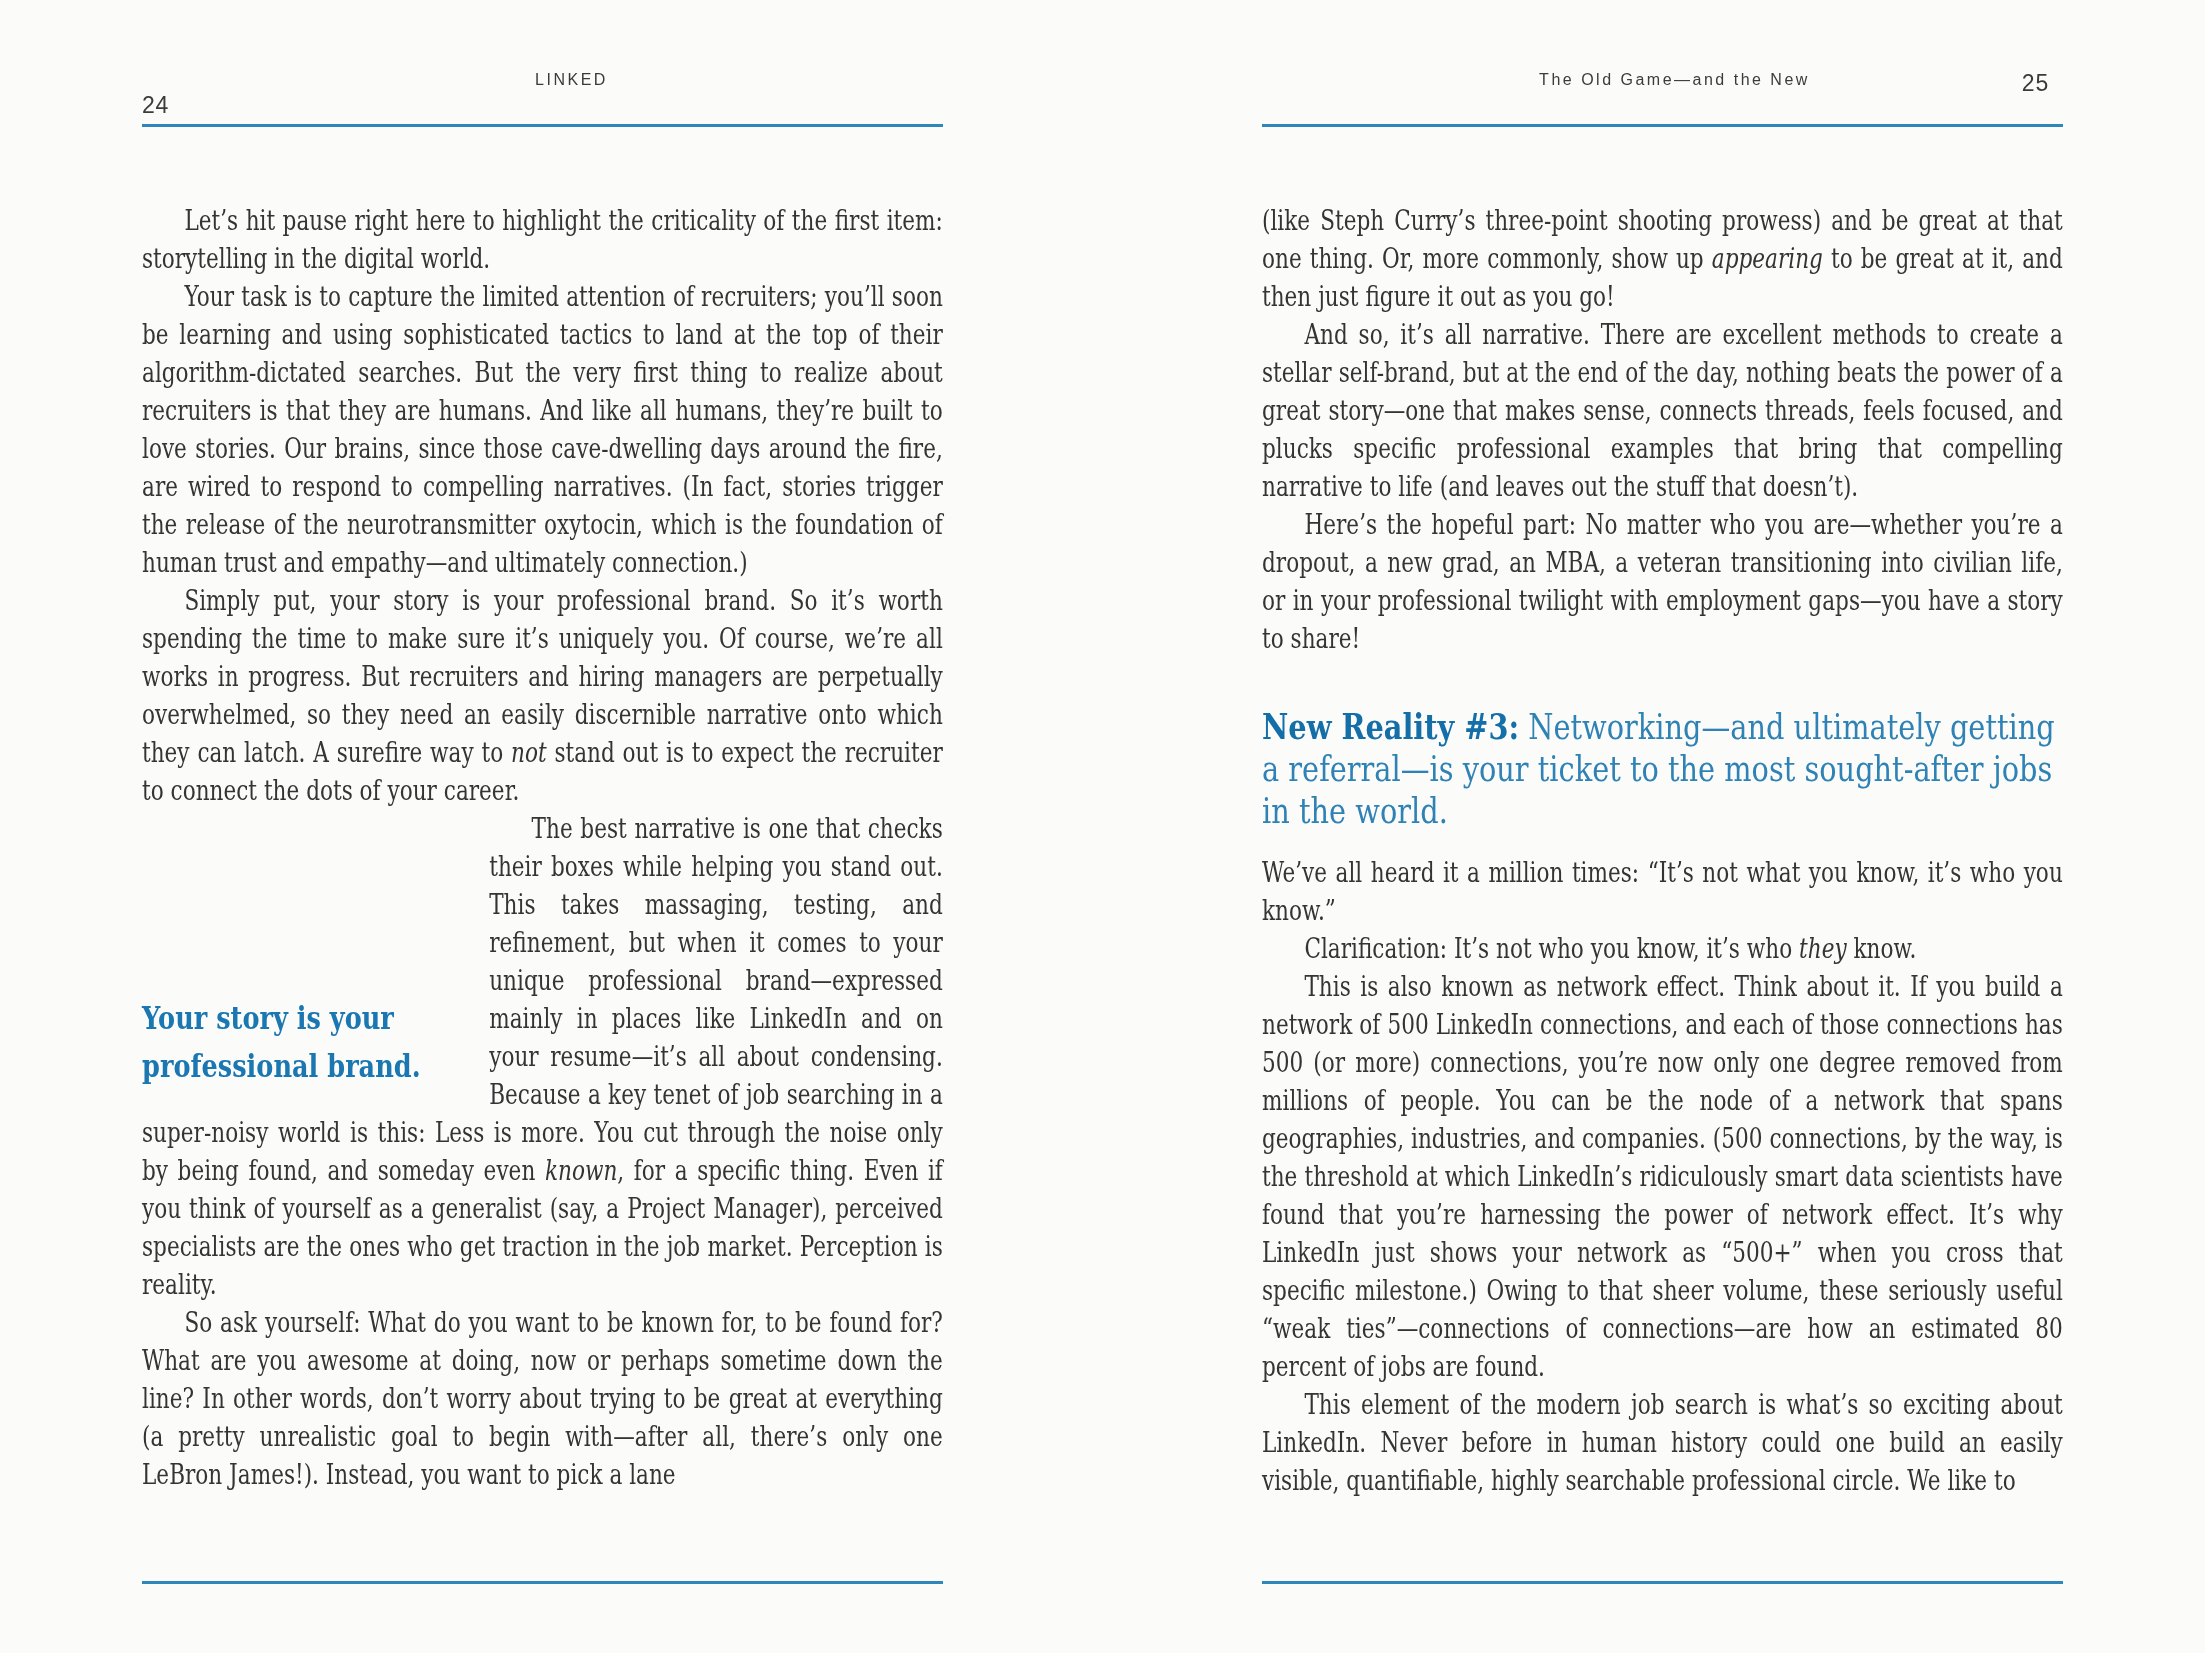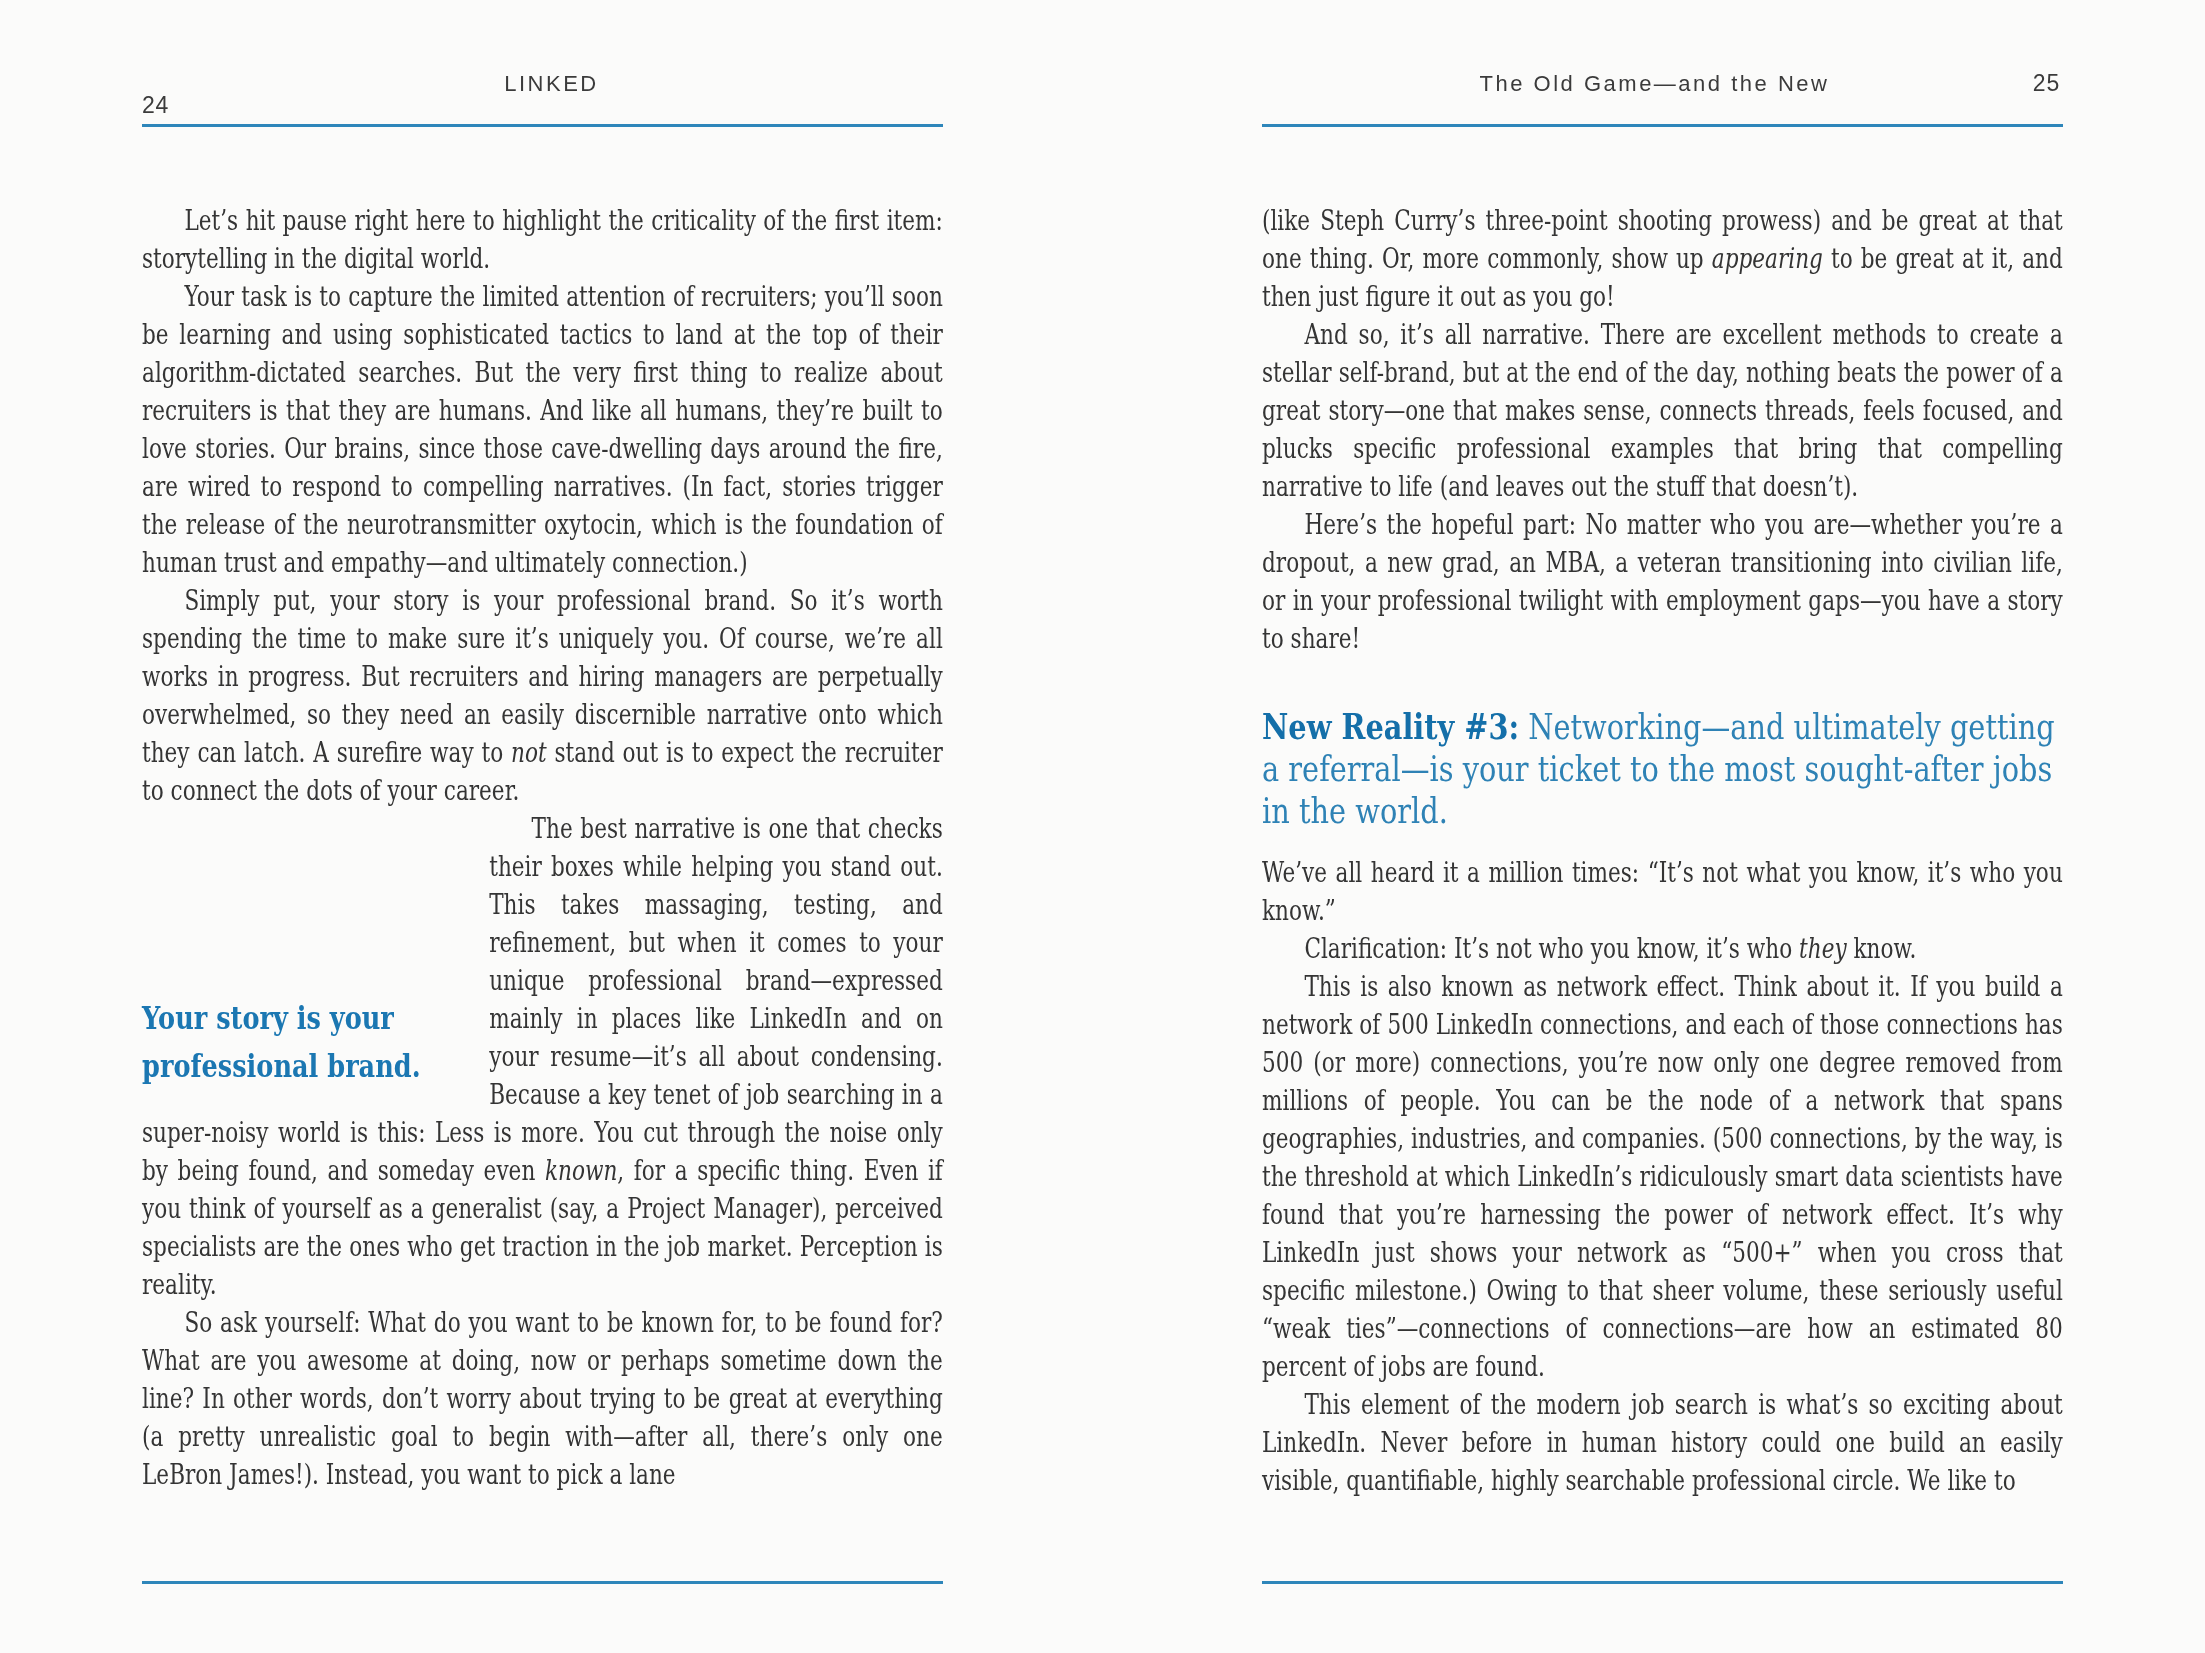--- a/index.html
+++ b/index.html
@@ -8,33 +8,34 @@
     position: relative;
     background: var(--background, #fbfbfa);
     font-family: "DejaVu Serif", serif;
     overflow: hidden;
   }
   
   .running-head {
     position: absolute; top: 71px; width: 1103px;
     text-align: center;
     font-family: "Liberation Sans", sans-serif;
-    font-size: 22px; letter-spacing: 2.5px;
+    font-size: 16px; letter-spacing: 2.5px;
     color: var(--header-text, #3b3b3b);
+    padding-left: 20px;
   }
   .running-head.left  { left: 0; }
   .running-head.right { left: 1103px; }
   .page-num {
     position: absolute; top: 70px;
     font-family: "Liberation Sans", sans-serif;
     font-size: 23px; letter-spacing: 0.8px;
     color: var(--header-text, #3b3b3b);
   }
   .page-num.left  { left: 142px; margin-top: 22px; }
-  .page-num.right { right: 145px; }
+  .page-num.right { right: 156px; }
   
   .rule {
     position: absolute; height: 2.5px; width: 801px;
     background: var(--accent-rule, #2e86ba);
   }
   .rule.hl { left: 142px;  top: 124px; }
   .rule.hr { left: 1262px; top: 124px; }
   .rule.fl { left: 142px;  top: 1581px; }
   .rule.fr { left: 1262px; top: 1581px; }
   

